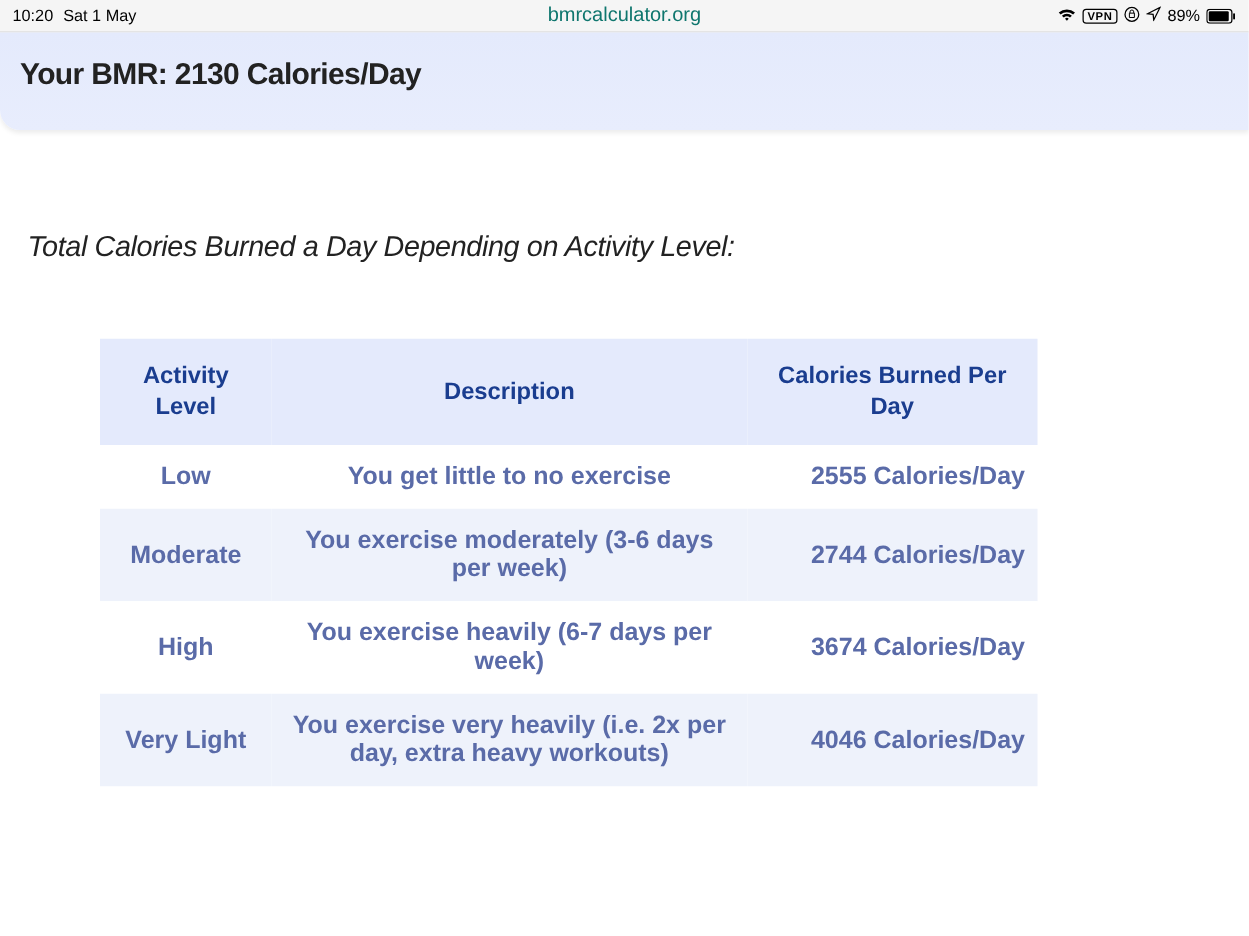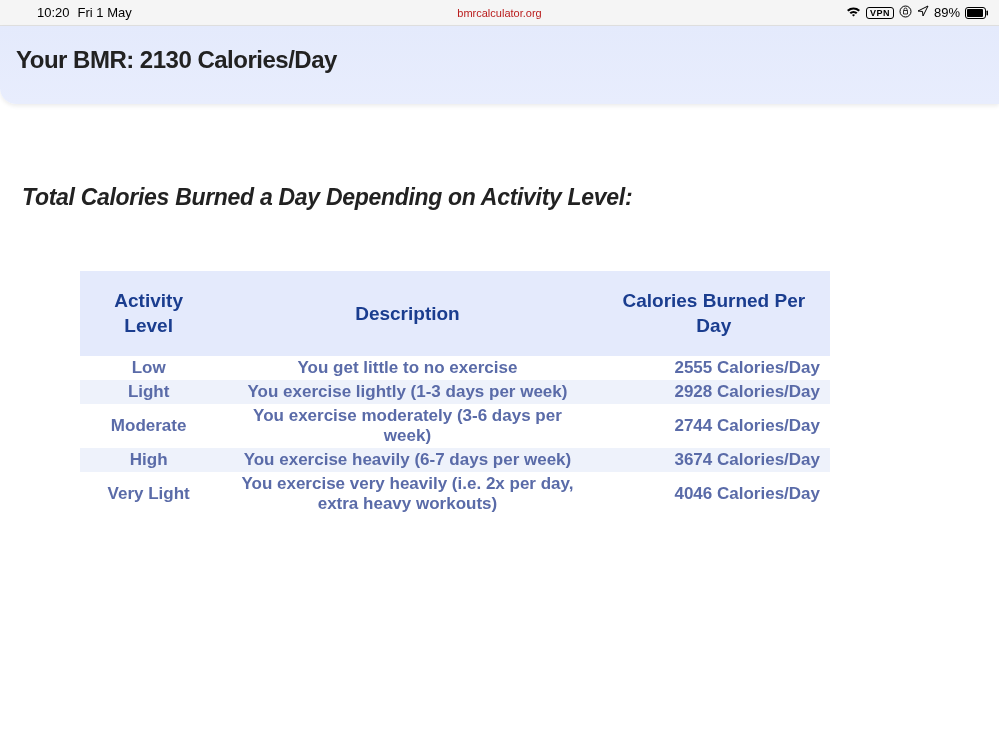--- a/index.html
+++ b/index.html
@@ -23,28 +23,27 @@
       padding: 0 10px;
       font-size: 13px;
       font-weight: 500;
       color: #000;
       border-bottom: 1px solid #e0e0e0;
     }
     .status-left {
       display: flex;
       align-items: center;
       gap: 8px;
-      margin-left: 27px;
     }
     .status-center {
       position: absolute;
       left: 50%;
       transform: translateX(-50%);
-      font-size: 11px;
-      color: #b91c1c;
+      font-size: 16px;
+      color: #0f766e;
     }
     .status-right {
       display: flex;
       align-items: center;
       gap: 5px;
     }
     .wifi-icon, .battery-icon {
       display: inline-flex;
       align-items: center;
     }
@@ -67,21 +66,21 @@
     }
     .bmr-title {
       font-size: 24px;
       font-weight: 700;
       color: #222;
       font-family: Verdana, Geneva, sans-serif;
       letter-spacing: -0.5px;
     }
     .section-heading {
       font-size: 23px;
-      font-weight: 700;
+      font-weight: 400;
       font-style: italic;
       color: #222;
       font-family: Verdana, Geneva, sans-serif;
       margin: 80px 0 0 22px;
       letter-spacing: -0.3px;
     }
     .activity-table {
       margin: 60px 0 0 80px;
       width: 750px;
       border-collapse: collapse;
@@ -107,22 +106,22 @@
     .activity-table th:last-child {
       width: 220px;
     }
     .activity-table tbody tr:nth-child(even) {
       background: #eef2fb;
     }
     .activity-table tbody tr:nth-child(odd) {
       background: #ffffff;
     }
     .activity-table td {
-      padding: 2px 10px;
-      font-size: 17px;
+      padding: 14px 10px;
+      font-size: 20px;
       font-weight: 700;
       color: #5a6ba8;
       text-align: center;
       vertical-align: middle;
       font-family: Verdana, Arial, sans-serif;
     }
     .activity-table td:last-child {
       text-align: right;
       padding-left: 20px;
     }
@@ -130,21 +129,21 @@
       line-height: 1.3;
       margin-left: 48px;
     }
   </style>
 </head>
 <body>
 
 <div class="status-bar">
   <div class="status-left">
     <span>10:20</span>
-    <span>Fri 1 May</span>
+    <span>Sat 1 May</span>
   </div>
   <div class="status-center">bmrcalculator.org</div>
   <div class="status-right">
     <span class="wifi-icon">
       <svg width="15" height="11" viewBox="0 0 15 11">
           <path d="M7.5 9.5 L6 8 A2 2 0 0 1 9 8 Z M3.5 5.5 A6 6 0 0 1 11.5 5.5 L10 7 A4 4 0 0 0 5 7 Z M1 3 A10 10 0 0 1 14 3 L12.5 4.5 A8 8 0 0 0 2.5 4.5 Z" fill="#000"></path>
         </svg>
     </span>
     <span class="vpn-badge">VPN</span>
     <span>
@@ -184,25 +183,20 @@
         <th class="multiline-th">Calories Burned Per Day</th>
       </tr>
     </thead>
     <tbody>
       <tr>
         <td>Low</td>
         <td>You get little to no exercise</td>
         <td>2555 Calories/Day</td>
       </tr>
       <tr>
-        <td>Light</td>
-        <td>You exercise lightly (1-3 days per week)</td>
-        <td>2928 Calories/Day</td>
-      </tr>
-      <tr>
         <td>Moderate</td>
         <td>You exercise moderately (3-6 days per week)</td>
         <td>2744 Calories/Day</td>
       </tr>
       <tr>
         <td>High</td>
         <td>You exercise heavily (6-7 days per week)</td>
         <td>3674 Calories/Day</td>
       </tr>
       <tr>

